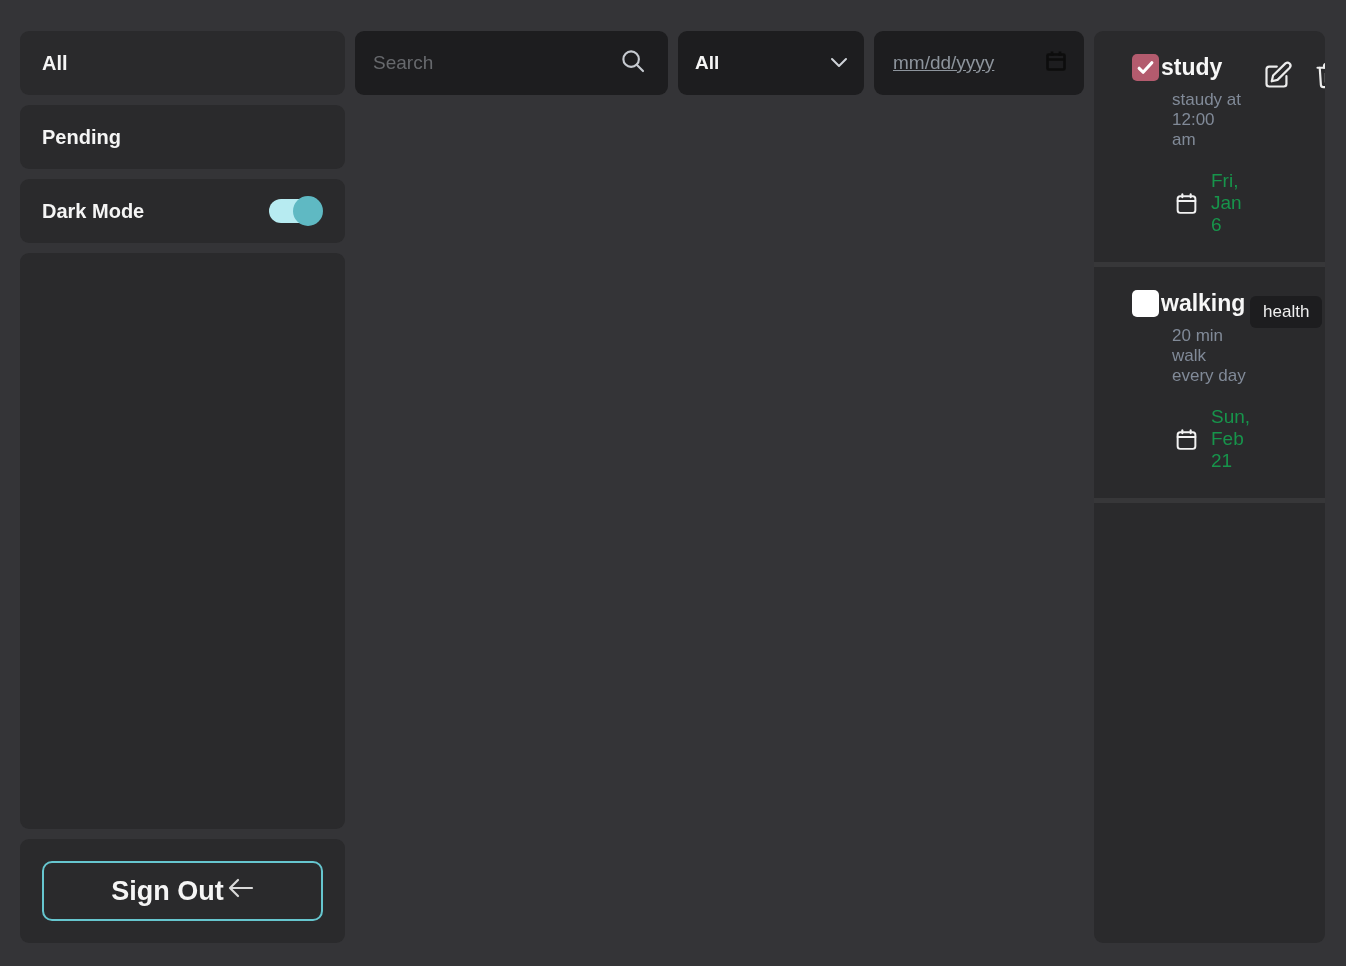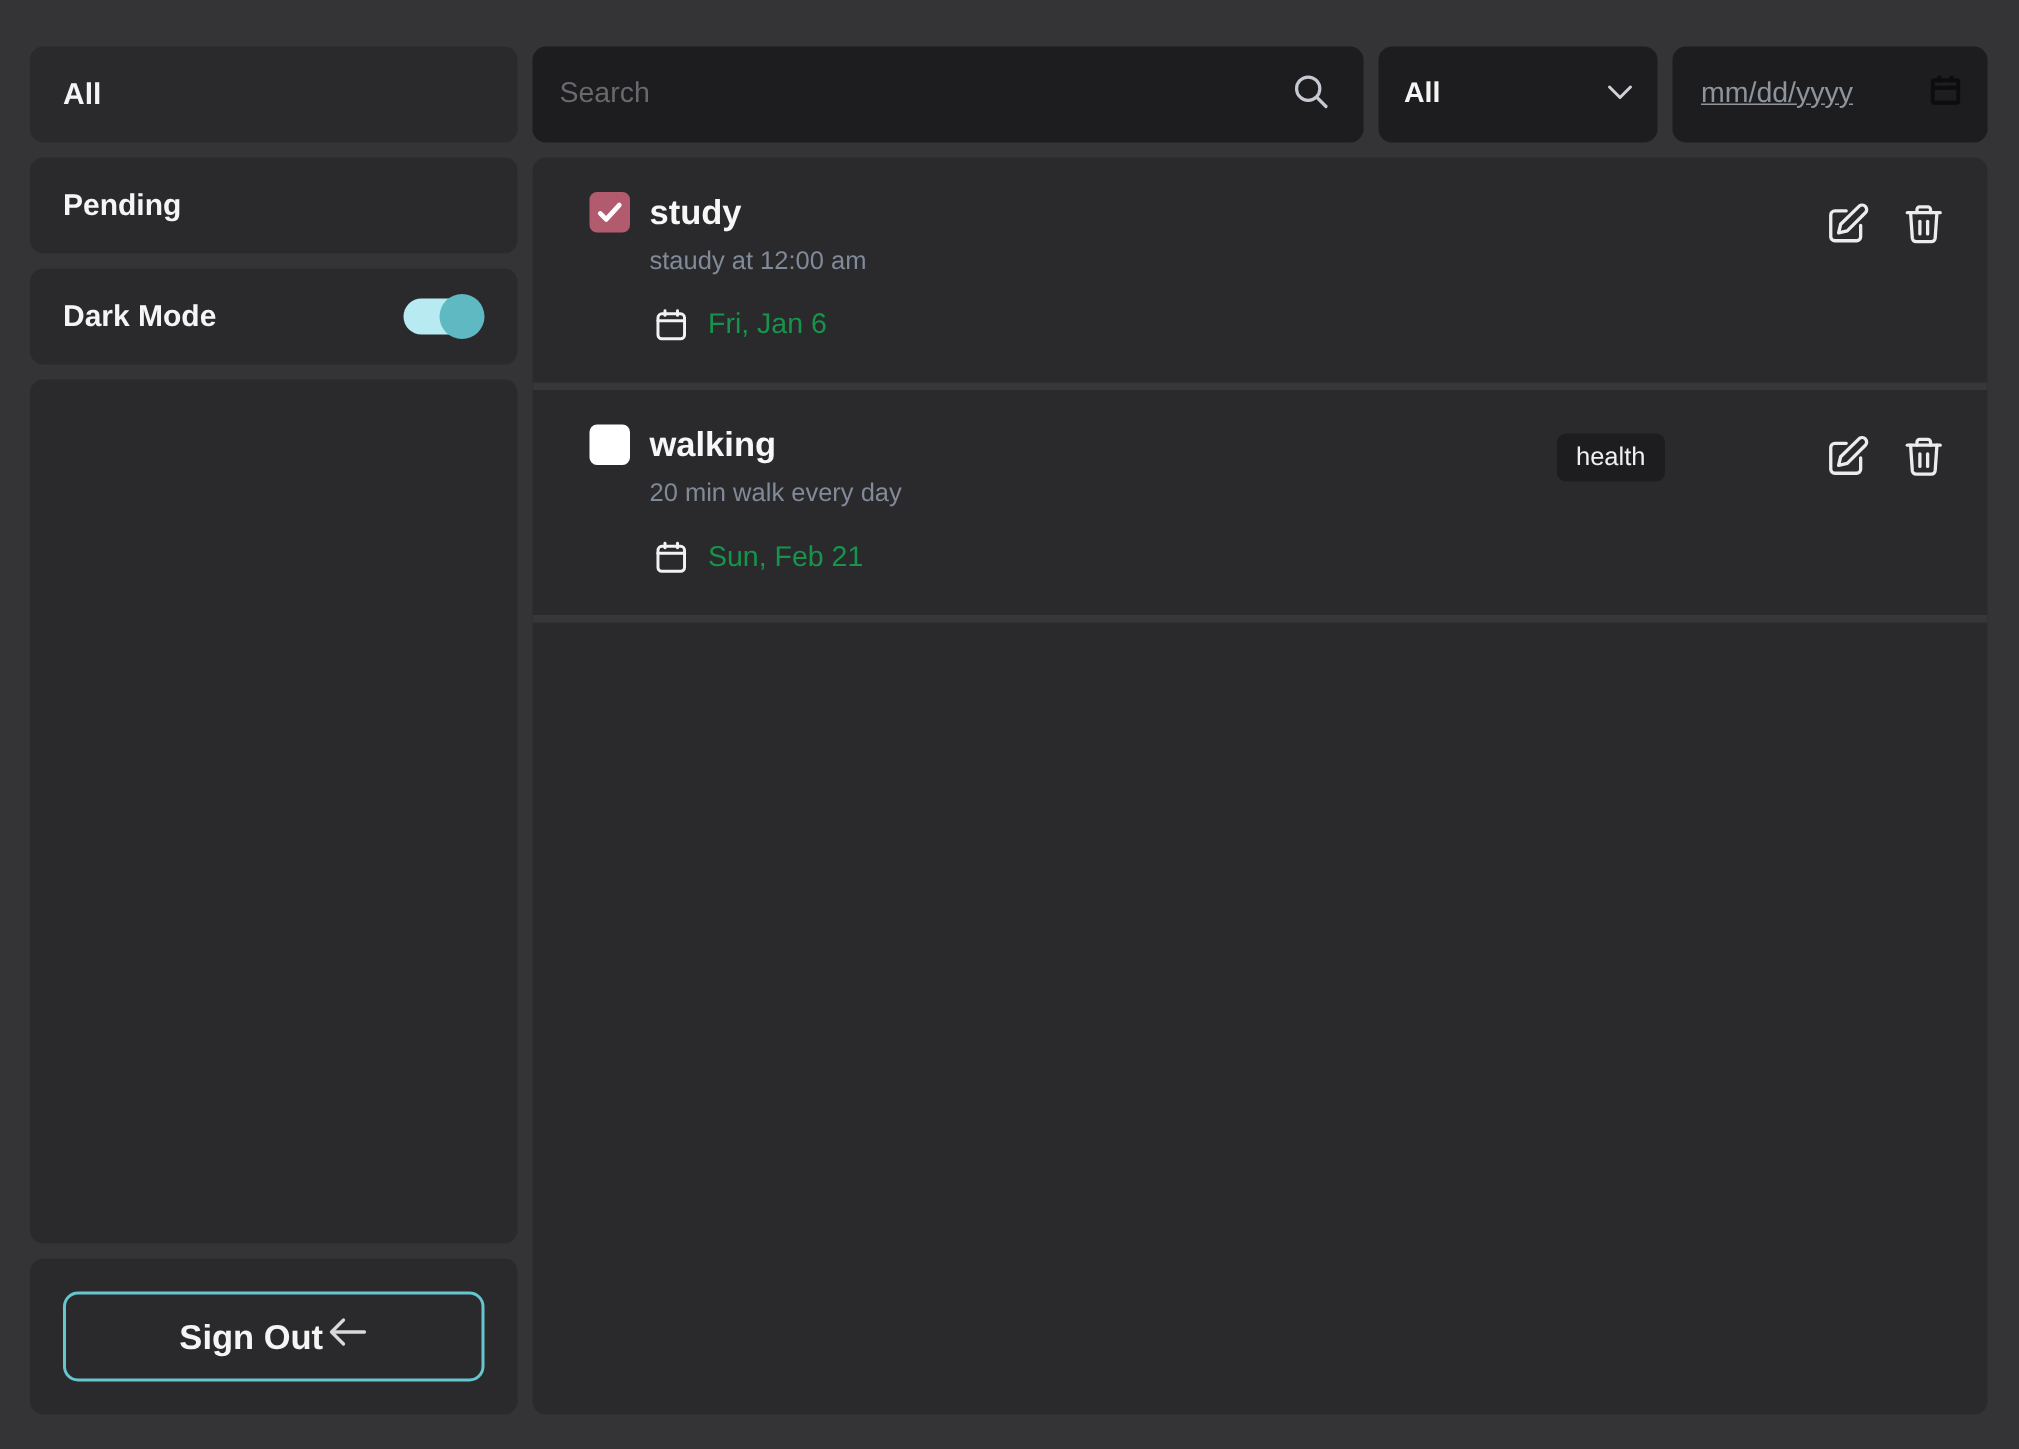--- a/index.html
+++ b/index.html
@@ -53,25 +53,25 @@
   }
   .side-filler { flex: 1 1 auto; }
   .signout-card {
     height: 104px; display: flex; align-items: center; justify-content: center;
     padding: 0 22px; flex: 0 0 auto;
   }
   .signout-btn {
     width: 100%; height: 60px; border-radius: 10px;
     border: 2px solid #66c6cf; background: transparent; cursor: pointer;
     display: flex; align-items: center; justify-content: center; gap: 2px;
-    color: #f5f5f5; font-weight: bold; font-size: 23px;
+    color: #f5f5f5; font-weight: bold; font-size: 27px;
     font-family: "Liberation Sans", sans-serif;
   }
   
-  .main { flex: 1 1 auto; display: flex; flex-direction: column; gap: 10px; min-width: 0; }
+  .main { flex: 1 1 auto; display: flex; gap: 10px; min-width: 0; }
   .toolbar { display: flex; gap: 10px; height: 64px; flex: 0 0 auto; }
   .search-wrap {
     flex: 1 1 auto; background: #1d1d1f; border-radius: 9px;
     display: flex; align-items: center; padding: 0 20px 0 18px;
   }
   .search-wrap input {
     flex: 1 1 auto; background: transparent; border: none; outline: none;
     color: #e8e8e8; font-size: 19px; font-family: "Liberation Sans", sans-serif;
   }
   .search-wrap input::placeholder { color: #67696d; }
@@ -90,21 +90,21 @@
   .task-panel {
     flex: 1 1 auto; background: #2a2a2c; border-radius: 9px;
     display: flex; flex-direction: column; overflow: hidden;
   }
   .task-row {
     display: flex; justify-content: space-between; align-items: flex-start;
     padding: 23px 27px 26px 38px;
     border-bottom: 5px solid #373739;
     min-height: 150px;
   }
-  .task-title-line { display: flex; align-items: center; gap: 13px; }
+  .task-title-line { display: flex; align-items: center; gap: 2px; }
   .task-checkbox {
     width: 27px; height: 27px; border-radius: 5px; background: #ffffff;
     display: inline-flex; align-items: center; justify-content: center;
     cursor: pointer; flex: 0 0 auto;
   }
   .task-checkbox svg { display: none; }
   .task-checkbox.checked { background: #b35b6e; }
   .task-checkbox.checked svg { display: block; }
   .task-title { font-weight: bold; font-size: 23px; color: #f7f7f7; }
   .task-desc { margin: 9px 0 0 40px; color: #818a98; font-size: 17px; }

